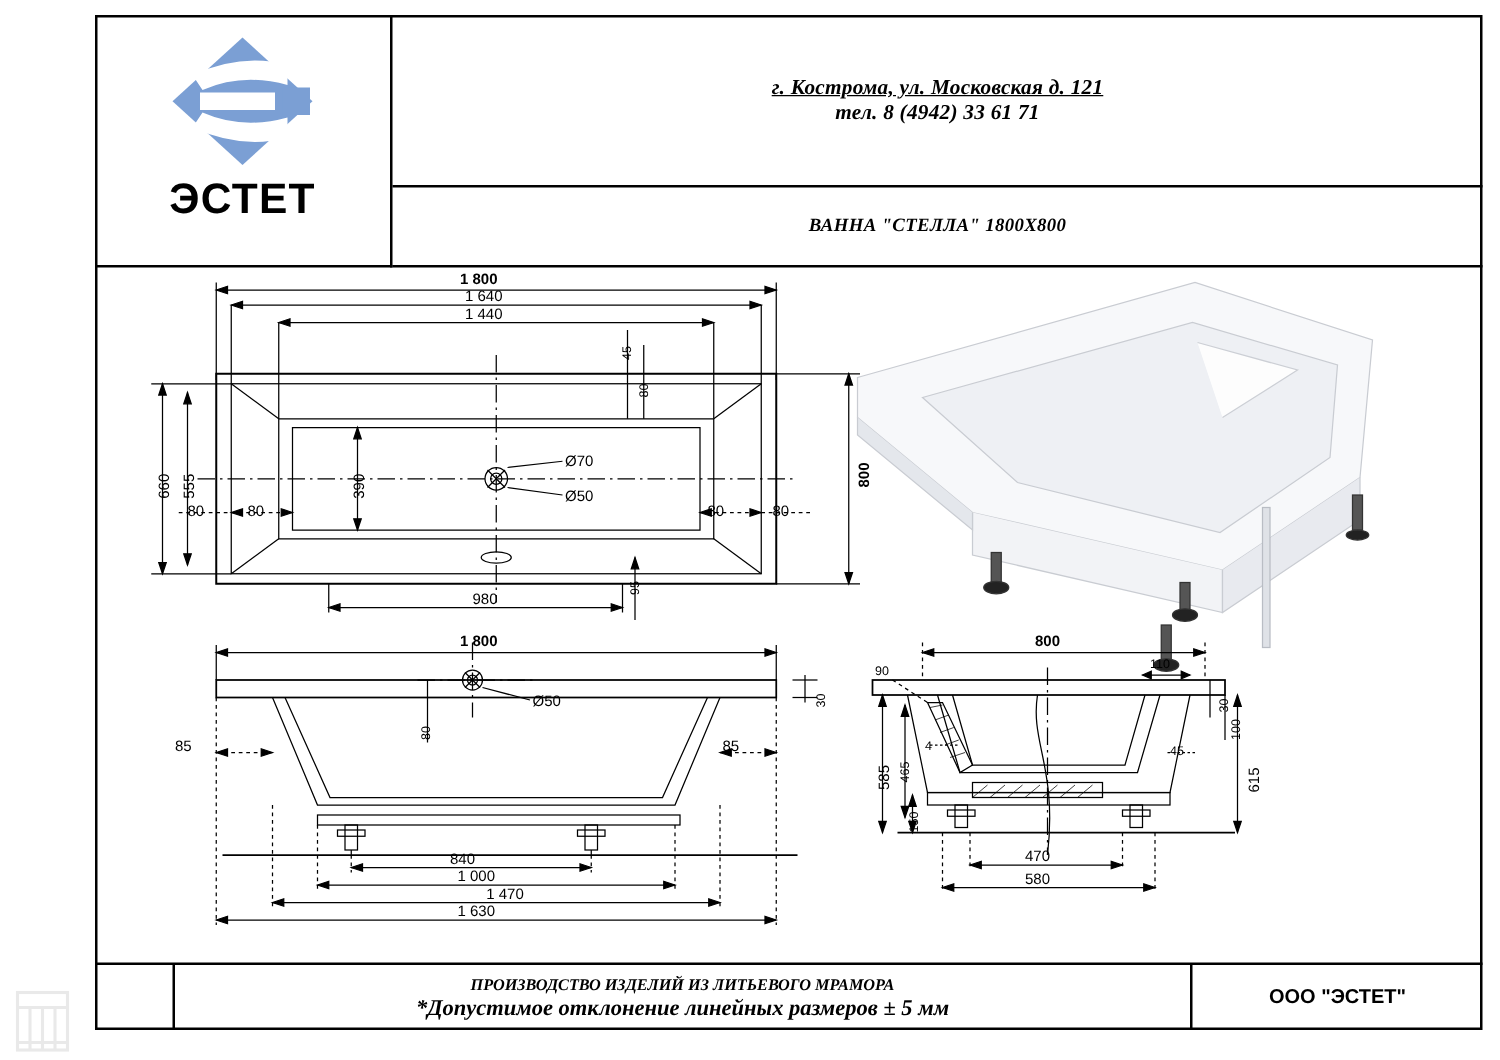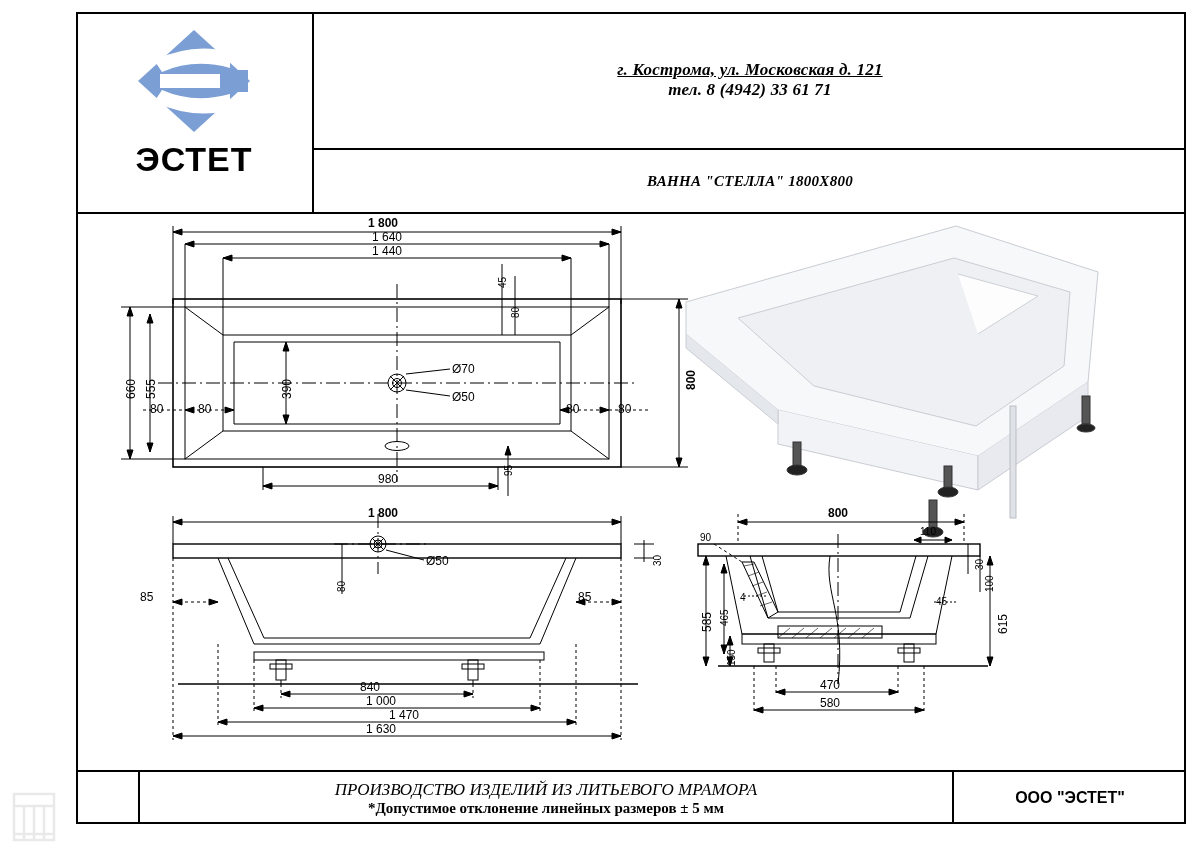--- a/index.html
+++ b/index.html
@@ -12,22 +12,22 @@
   .hdr-title{position:absolute;left:314px;top:150px;width:872px;height:64px;border-bottom:2px solid #000;box-sizing:border-box;display:flex;align-items:center;justify-content:center;}
   .hdr-logo{border-bottom:2px solid #000;}
   .addr-line{font-style:italic;font-weight:bold;font-size:17px;letter-spacing:.2px;}
   .addr-line.underlined{text-decoration:underline;}
   .title-line{font-style:italic;font-weight:bold;font-size:15px;letter-spacing:.3px;}
   
   .ftr{position:absolute;left:76px;top:770px;width:1110px;height:54px;border-top:2px solid #000;box-sizing:border-box;display:flex;}
   .ftr-left{width:64px;border-right:2px solid #000;box-sizing:border-box;}
   .ftr-mid{flex:1;border-right:2px solid #000;box-sizing:border-box;display:flex;flex-direction:column;align-items:center;justify-content:center;}
   .ftr-right{width:232px;display:flex;align-items:center;justify-content:center;}
-  .ftr-mid .l1{font-style:italic;font-weight:normal;font-size:17px;}
-  .ftr-mid .l2{font-weight:bold;font-size:15px;}
+  .ftr-mid .l1{font-style:italic;font-weight:bold;font-size:13px;}
+  .ftr-mid .l2{font-style:italic;font-weight:bold;font-size:18px;}
   .ftr-right .c{font-weight:bold;font-size:16px;font-family:"Liberation Sans",sans-serif;}
   
   .logo-mark{position:absolute;left:50%;top:14px;transform:translateX(-50%);width:120px;height:110px;}
   .logo-word{position:absolute;left:50%;top:128px;transform:translateX(-50%);font-family:"Liberation Sans",sans-serif;font-weight:bold;font-size:34px;letter-spacing:1px;}
   
   .draw{position:absolute;left:78px;top:214px;width:1106px;height:556px;}
   .lbl{position:absolute;font-family:"Liberation Sans",sans-serif;font-size:12px;color:#000;white-space:nowrap;}
   .lbl.b{font-weight:bold;}
   .lbl.s{font-size:10px;}
   .wm{position:absolute;left:6px;top:790px;width:330px;height:54px;opacity:.30;}

